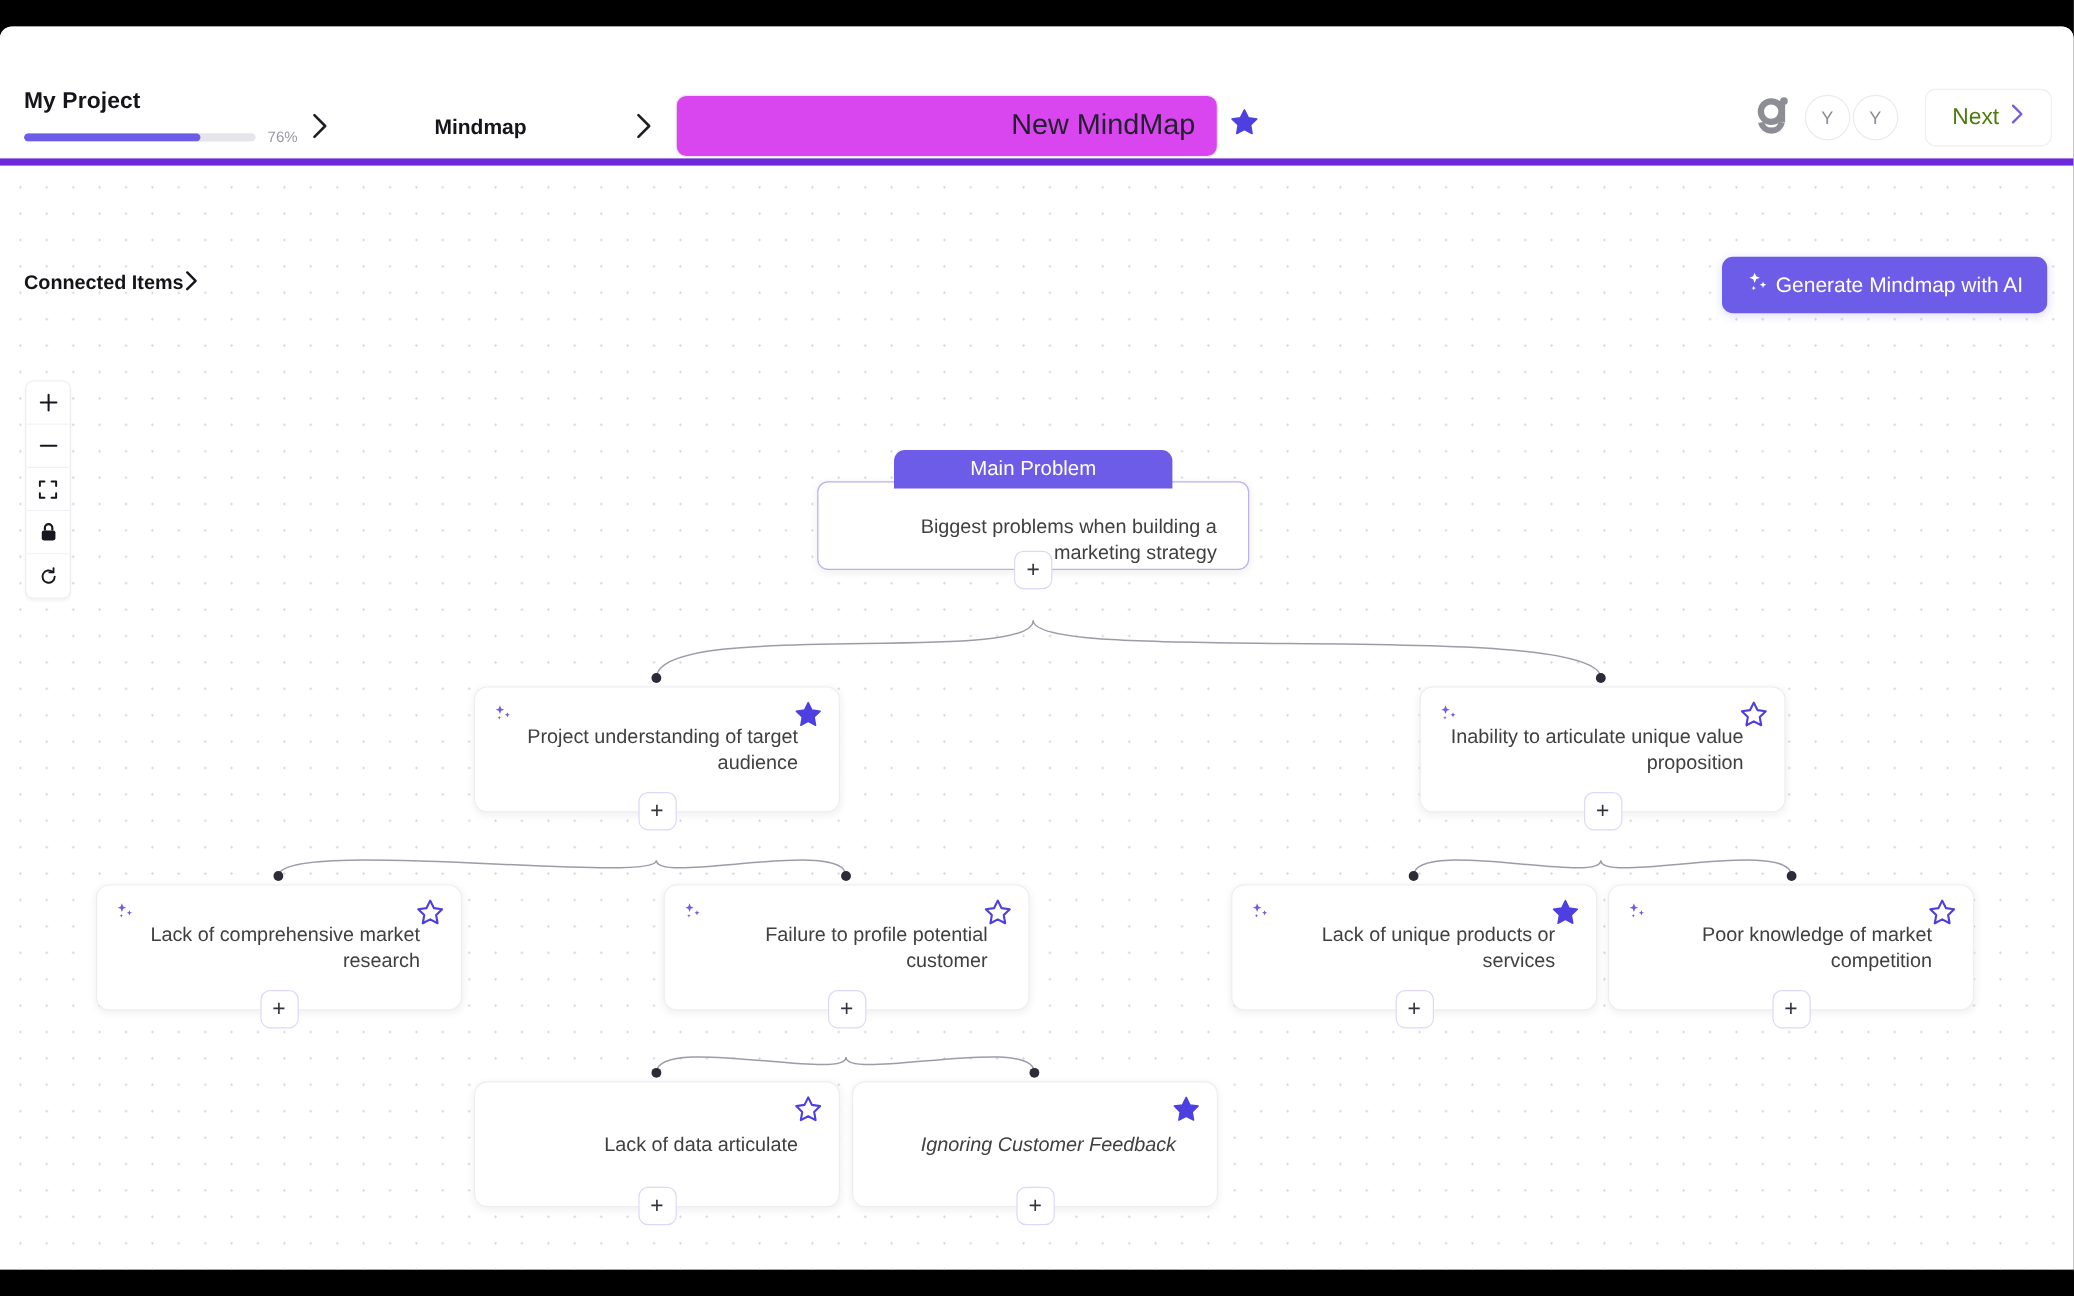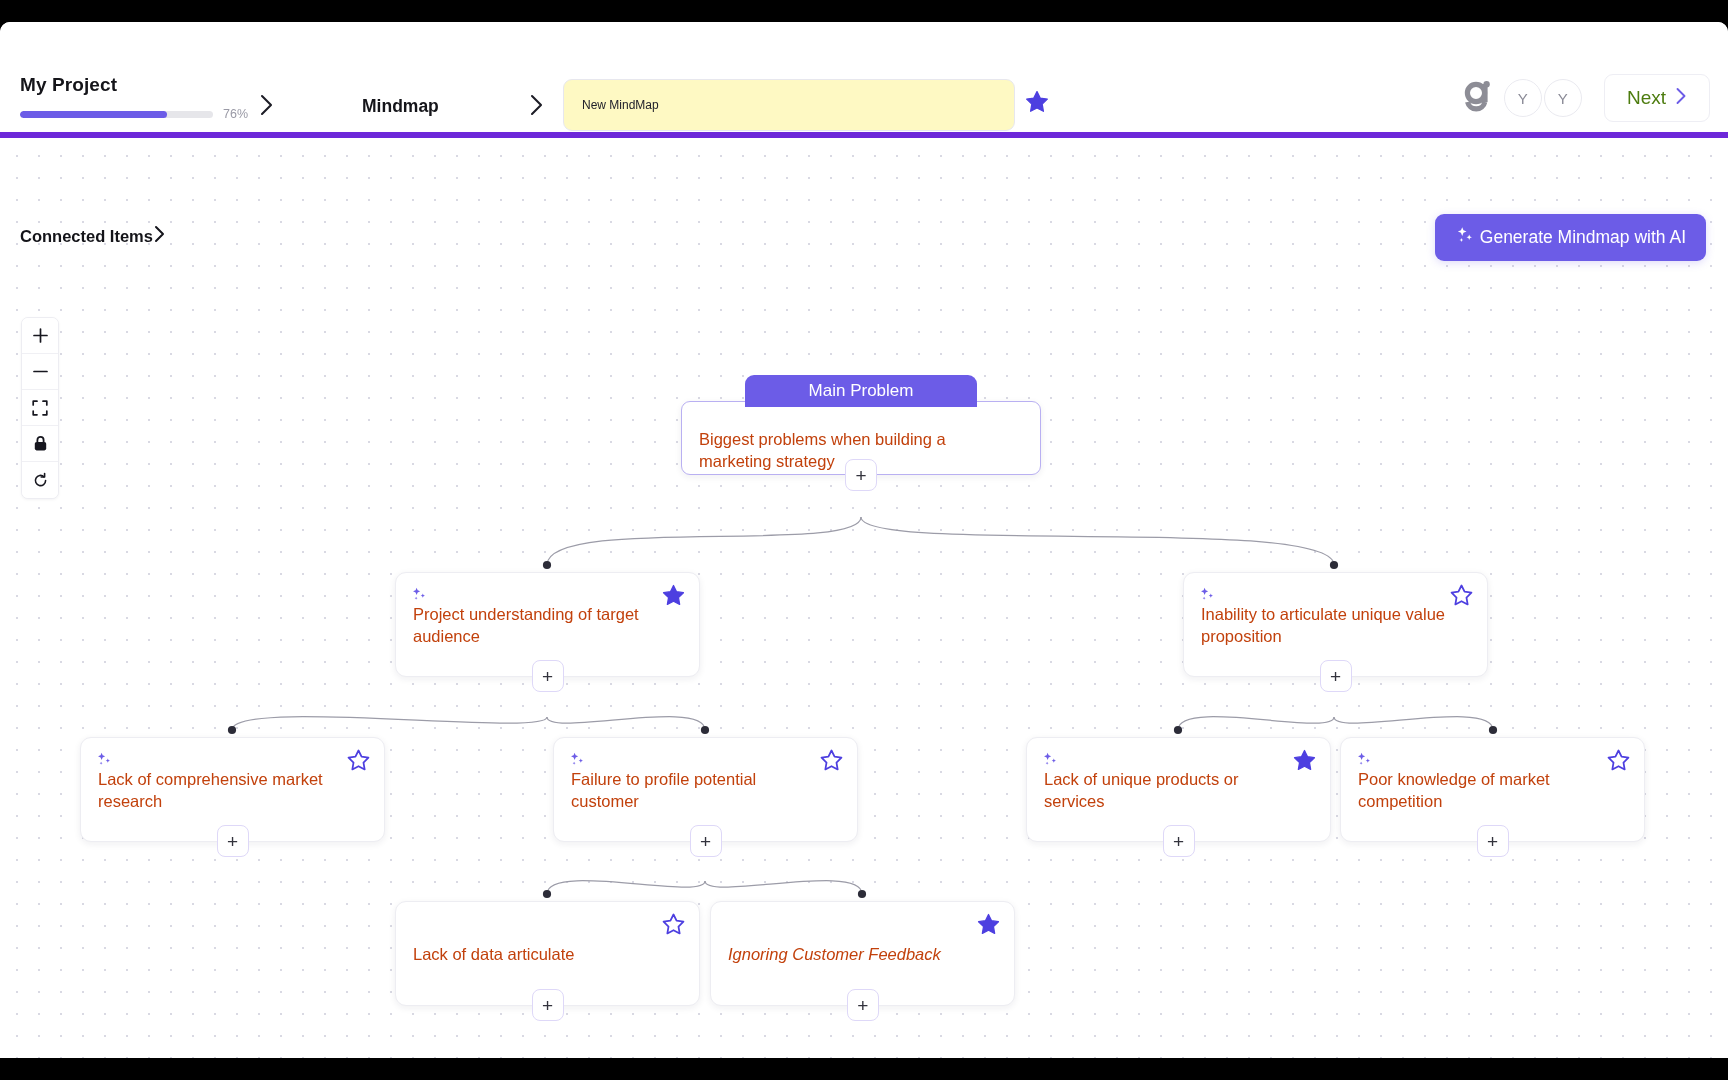--- a/index.html
+++ b/index.html
@@ -42,25 +42,26 @@
   .crumb-mindmap {
     position: absolute; left: 362px; top: 74px;
     font-size: 17.5px; font-weight: 700; color: #15151a;
   }
   .crumb-chev2 { position: absolute; left: 528px; top: 70px; }
 
   .title-input {
     position: absolute; left: 563px; top: 57px;
     width: 452px; height: 52px;
     border: 1px solid #e7e7ee; border-radius: 9px;
-    background: #fef9c3;
+    background: #d946ef;
     font-family: "Liberation Sans", sans-serif;
-    font-size: 12px; color: #21212b;
+    font-size: 24px; color: #21212b;
     padding: 0 18px;
     outline: none;
+    text-align: right;
   }
   .title-star { position: absolute; left: 1024px; top: 67px; cursor: pointer; }
 
   .hdr-right {
     position: absolute; right: 18px; top: 52px;
     display: flex; align-items: center; gap: 0px;
   }
   .g-logo {
     width: 40px; height: 40px; margin-right: 4px;
     display: flex; align-items: center; justify-content: center;
@@ -119,21 +120,21 @@
     box-shadow: 0 1px 3px rgba(20,20,40,.05);
     overflow: hidden;
   }
   .tool {
     height: 36px; display: flex; align-items: center; justify-content: center;
     border-bottom: 1px solid #f0f0f4; cursor: pointer; background: #fff;
   }
   .tool:last-child { border-bottom: none; }
 
   
-  #nodeLayer { position: absolute; inset: 0; }
+  #nodeLayer { position: absolute; inset: 0; text-align: right; }
   svg.edges { position: absolute; inset: 0; width: 1728px; height: 919px; pointer-events: none; }
 
   .node {
     position: absolute;
     background: #fff;
     border: 1px solid #ededf2;
     border-radius: 11px;
     box-shadow: 0 2px 7px rgba(25,25,55,.07);
   }
   .node.root { border: 1.6px solid #b9b0f2; border-radius: 9px; }
@@ -141,21 +142,21 @@
     position: absolute; top: -27px; left: 50%; transform: translateX(-50%);
     width: 232px; height: 32px;
     background: #6c5ce7; color: #fff;
     border-radius: 9px 9px 0 0;
     display: flex; align-items: center; justify-content: center;
     font-size: 17px;
   }
   .node-text {
     position: absolute; left: 17px; right: 34px; top: 50%;
     transform: translateY(-50%);
-    font-size: 16.5px; color: #c2410c; line-height: 1.34;
+    font-size: 16.5px; color: #404040; line-height: 1.34;
   }
   .node.root .node-text { top: 26px; transform: none; right: 26px; left: 17px; }
   .sparkle { position: absolute; left: 15px; top: 13px; }
   .star-btn { position: absolute; right: 13px; top: 10px; cursor: pointer; }
   .plus-handle {
     position: absolute; left: 50%; transform: translateX(-50%);
     bottom: -16px;
     width: 32px; height: 32px;
     background: #fff; border: 1px solid #ded8f8; border-radius: 8px;
     display: flex; align-items: center; justify-content: center;

